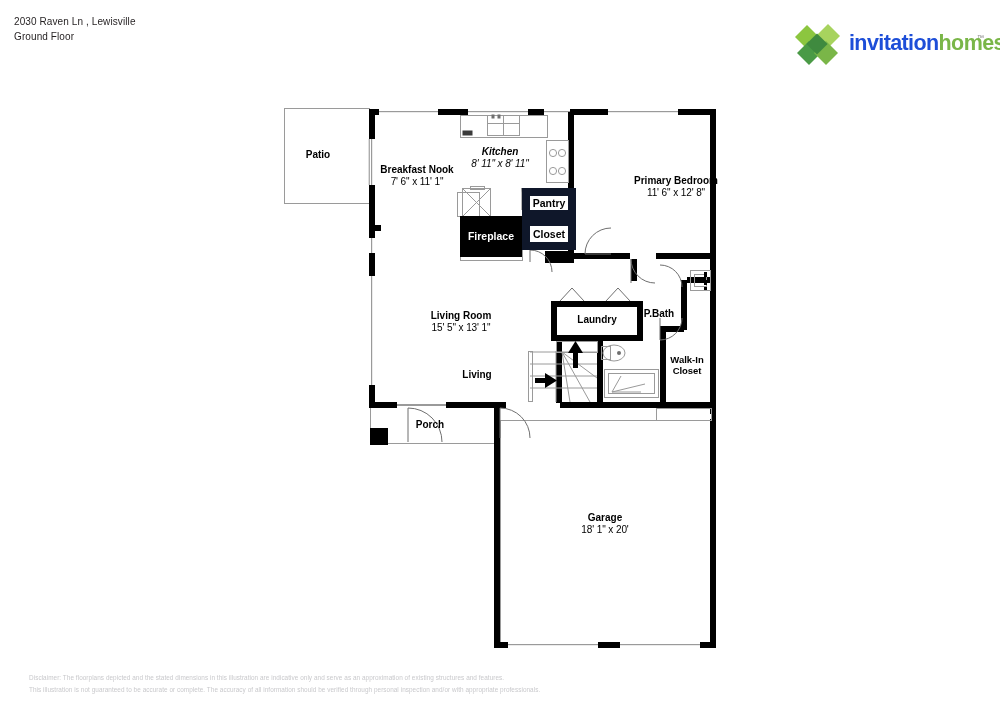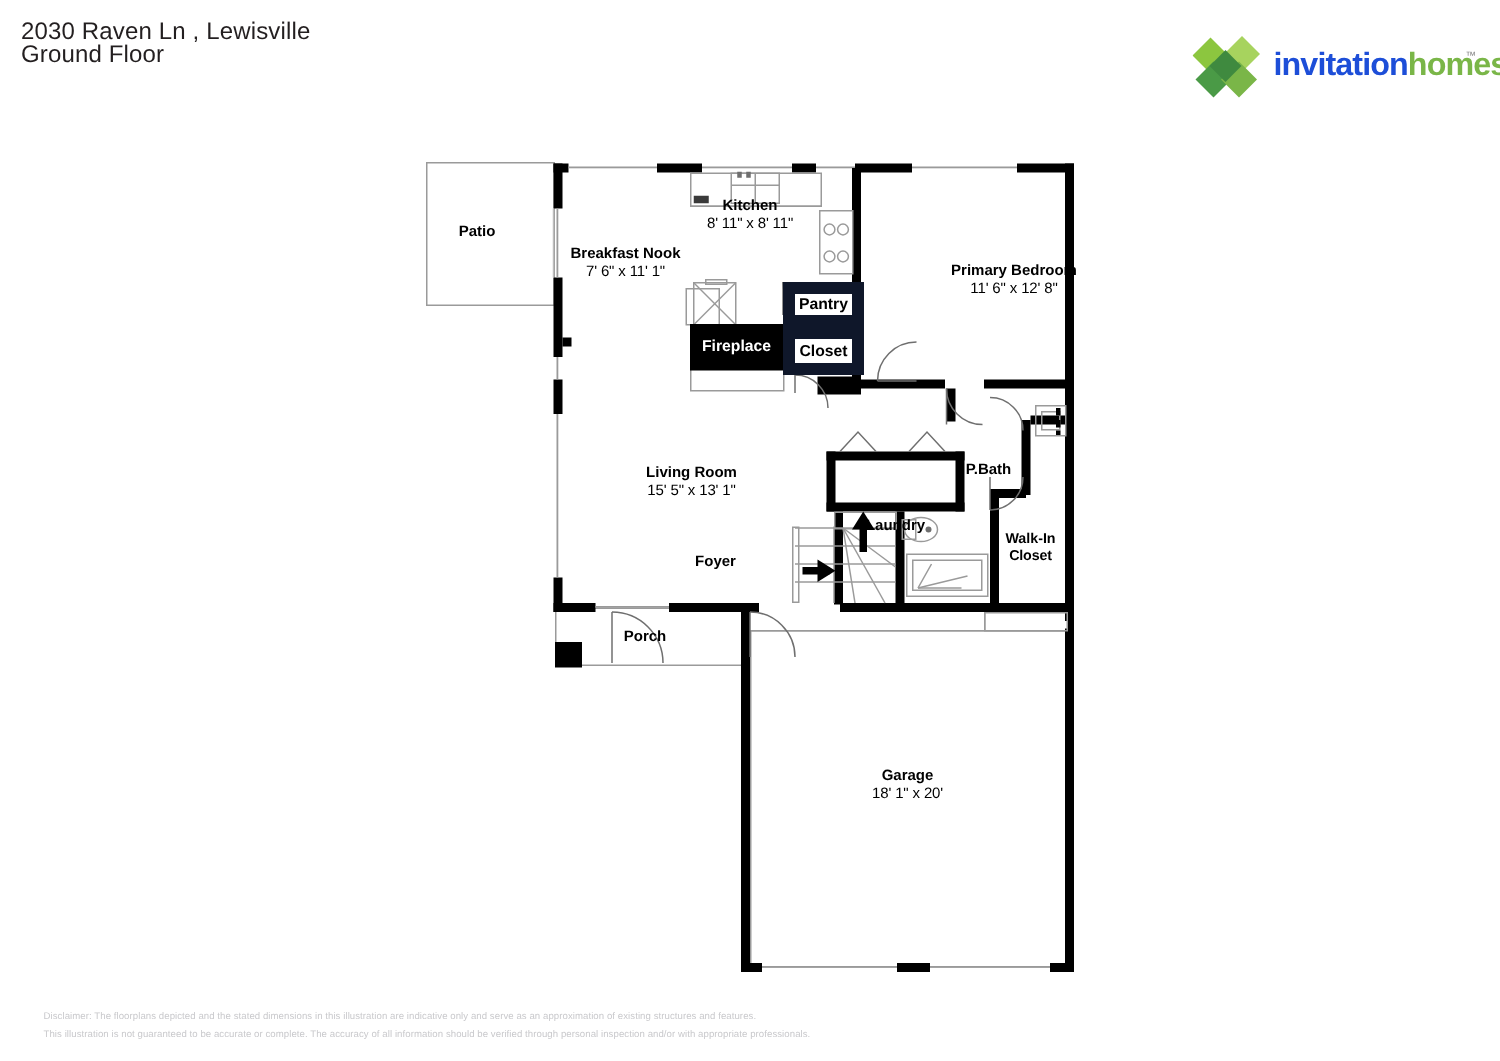--- a/index.html
+++ b/index.html
@@ -13,21 +13,21 @@
     position: relative;
     font-family: "Liberation Sans", sans-serif;
     overflow: hidden;
   }
 
   
   #header-address {
     position: absolute;
     left: 14px;
     top: 14px;
-    font-size: 16px;
+    font-size: 10px;
     line-height: 15px;
     color: #231f20;
     letter-spacing: 0.1px;
   }
   #header-address div { white-space: nowrap; }
 
   
   #logo {
     position: absolute;
     left: 795px;
@@ -362,57 +362,57 @@
 
 <div class="room-label lbl-10" style="left:318px; top:149px;">
   <span>Patio</span>
 </div>
 
 <div class="room-label lbl-10" style="left:417px; top:164px;">
   <span>Breakfast Nook</span>
   <span class="dim">7' 6" x 11' 1"</span>
 </div>
 
-<div class="room-label lbl-10" style="left:500px; top:132px;">
+<div class="room-label lbl-10" style="left:500px; top:146px;font-style:italic;">
   <span>Kitchen</span>
   <span class="dim">8' 11" x 8' 11"</span>
 </div>
 
 <div class="room-label lbl-10" style="left:676px; top:175px;">
   <span>Primary Bedroom</span>
   <span class="dim">11' 6" x 12' 8"</span>
 </div>
 
-<div class="boxed-label boxed-dark" style="left:460px; top:216px; width:62px; height:31px;">
+<div class="boxed-label boxed-dark" style="left:460px; top:216px; width:62px; height:41px;">
   <span>Fireplace</span>
 </div>
 
 <div class="boxed-label boxed-light" style="left:522px; top:188px; width:54px; height:30px;">
   <span>Pantry</span>
 </div>
 
 <div class="boxed-label boxed-light" style="left:522px; top:218px; width:54px; height:32px;">
   <span>Closet</span>
 </div>
 
 <div class="room-label lbl-10" style="left:461px; top:310px;">
   <span>Living Room</span>
   <span class="dim">15' 5" x 13' 1"</span>
 </div>
 
-<div class="room-label lbl-10" style="left:597px; top:314px;margin-top:31px;">
+<div class="room-label lbl-10" style="left:597px; top:314px;">
   <span>Laundry</span>
 </div>
 
 <div class="room-label lbl-10" style="left:659px; top:308px;">
   <span>P.Bath</span>
 </div>
 
 <div class="room-label lbl-10" style="left:477px; top:369px;">
-  <span>Foyer</span>
+  <span>Living</span>
 </div>
 
 <div class="room-label lbl-95" style="left:687px; top:354px;">
   <span>Walk-In</span>
   <span class="dim" style="font-weight:bold;">Closet</span>
 </div>
 
 <div class="room-label lbl-10" style="left:430px; top:419px;text-align:center;">
   <span>Porch</span>
 </div>

